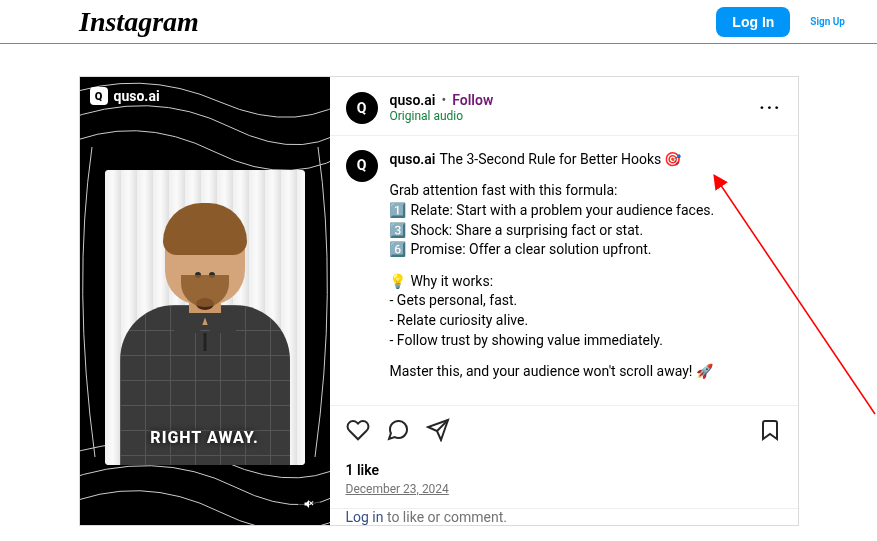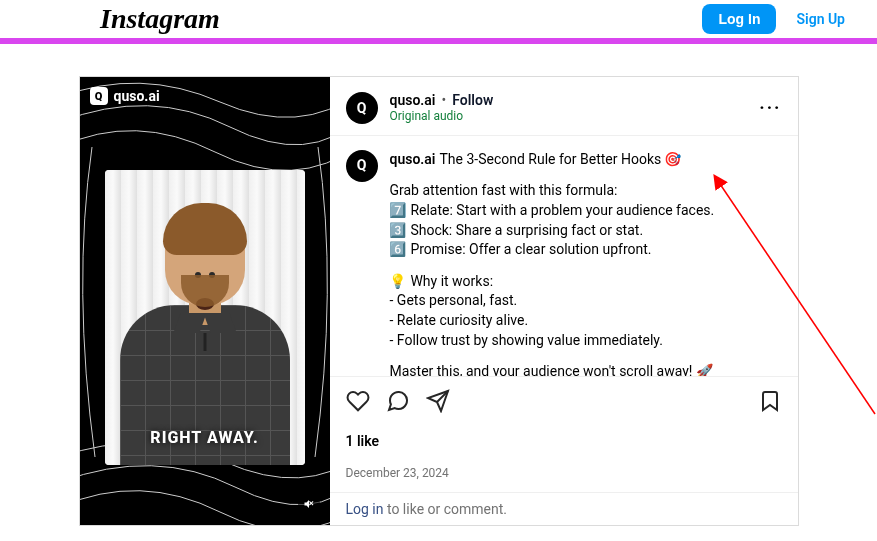--- a/index.html
+++ b/index.html
@@ -1,21 +1,21 @@
 <!DOCTYPE html>
 <html><head>
   <meta charset="utf-8">
   <style>
     * { margin: 0; padding: 0; box-sizing: border-box; }
     body { font-family: -apple-system, BlinkMacSystemFont, "Segoe UI", Roboto, Helvetica, Arial, sans-serif; background: #fff; color: #000; font-size: 14px; }
-    .topbar { height: 44px; border-bottom: 6px solid #d946ef; display: flex; align-items: center; justify-content: space-between; padding: 0 20px 0 100px; }
+    .topbar { height: 44px; border-bottom: 1px solid #d946ef; display: flex; align-items: center; justify-content: space-between; padding: 0 20px 0 79px; }
     .logo { font-family: "Brush Script MT", cursive; font-size: 28px; font-weight: 600; font-style: italic; }
     .auth-buttons { display: flex; gap: 8px; align-items: center; }
     .btn-login { background: #0095f6; color: #fff; border: none; padding: 7px 16px; border-radius: 8px; font-weight: 600; font-size: 14px; cursor: pointer; }
-    .btn-signup { color: #0095f6; font-weight: 600; font-size: 14px; text-decoration: none; padding: 7px 12px; text-align: center; }
+    .btn-signup { color: #0095f6; font-weight: 600; font-size: 10px; text-decoration: none; padding: 7px 12px; text-align: center; }
     .container { display: flex; justify-content: center; padding-top: 32px; position: relative; }
     .post { display: flex; border: 1px solid #dbdbdb; width: 720px; height: 450px; background: #fff; }
     .media { width: 250px; background: #000; position: relative; display: flex; align-items: center; justify-content: center; overflow: hidden; }
     .contour { position: absolute; inset: 0; }
     .quso-badge { position: absolute; top: 10px; left: 10px; display: flex; align-items: center; gap: 6px; color: #fff; font-weight: 700; font-size: 14px; z-index: 3; }
     .quso-badge .q-icon { width: 18px; height: 18px; background: #fff; border-radius: 4px; display: flex; align-items: center; justify-content: center; color: #000; font-weight: 900; font-size: 11px; }
     .video-frame { position: absolute; top: 60px; left: 25px; right: 25px; bottom: 60px; background: #e8e8e8; border-radius: 4px; overflow: hidden; z-index: 2; display: flex; align-items: flex-end; justify-content: center; margin-top: 33px; }
     .wavy-bg { position: absolute; inset: 0; background: repeating-linear-gradient(90deg, #f0f0f0 0px, #fafafa 8px, #e0e0e0 16px); }
     .person { position: absolute; bottom: 0; left: 50%; transform: translateX(-50%); width: 170px; height: 280px; }
     .head { width: 80px; height: 95px; background: #d4a57a; border-radius: 40px 40px 35px 35px; position: absolute; top: 25px; left: 50%; transform: translateX(-50%); }
@@ -33,35 +33,35 @@
     .buttons-line { width: 3px; height: 18px; background: #222; position: absolute; top: 148px; left: 50%; transform: translateX(-50%); }
     .caption-overlay { position: absolute; bottom: 18px; width: 100%; text-align: center; color: #fff; font-weight: 800; font-size: 16px; letter-spacing: 1px; z-index: 3; text-shadow: 0 0 6px rgba(0,0,0,0.9); }
     .mute-icon { position: absolute; bottom: 10px; right: 10px; width: 22px; height: 22px; background: rgba(0,0,0,0.6); border-radius: 50%; display: flex; align-items: center; justify-content: center; color: #fff; font-size: 10px; z-index: 3; }
     .sidebar { flex: 1; display: flex; flex-direction: column; }
     .header-row { display: flex; align-items: center; padding: 14px 16px 10px; gap: 12px; border-bottom: 1px solid #efefef; }
     .avatar { width: 32px; height: 32px; border-radius: 50%; background: #000; display: flex; align-items: center; justify-content: center; color: #fff; font-size: 14px; font-weight: 700; flex-shrink: 0; }
     .header-text { flex: 1; font-size: 14px; line-height: 1.3; }
     .username-line { display: flex; gap: 6px; align-items: center; }
     .username { font-weight: 600; }
     .dot { color: #555; }
-    .follow-link { color: #0f172a; font-weight: 600; cursor: pointer; }
+    .follow-link { color: #701a75; font-weight: 600; cursor: pointer; }
     .subtext { font-size: 12px; color: #15803d; }
     .more-icon { font-size: 18px; font-weight: 700; letter-spacing: 2px; cursor: pointer; }
     .body { flex: 1; overflow-y: auto; padding: 14px 16px; font-size: 14px; line-height: 1.4; }
     .body-row { display: flex; gap: 12px; }
     .body-text { flex: 1; }
     .body-text .username { font-weight: 600; margin-right: 4px; }
     .body-text p { margin-bottom: 12px; }
     .actions { border-top: 1px solid #efefef; padding: 8px 16px 12px; }
     .action-icons { display: flex; justify-content: space-between; align-items: center; padding: 4px 0; }
     .action-left { display: flex; gap: 16px; }
     .action-icons svg { cursor: pointer; }
     .likes { font-weight: 600; font-size: 14px; margin-top: 16px; }
-    .date { font-size: 12px; color: #737373; margin-top: 17px; }
-    .comment-row { border-top: 1px solid #efefef; padding: 8px 16px; font-size: 14px; color: #737373; }
+    .date { font-size: 12px; color: #737373; margin-top: 4px; text-decoration: underline; }
+    .comment-row { border-top: 1px solid #efefef; padding: 0 16px; font-size: 14px; color: #737373; }
     .comment-row .login-link { color: #385185; cursor: pointer; }
     .arrow { position: absolute; left: 700px; top: 120px; pointer-events: none; z-index: 10; }
   </style>
 </head>
 <body>
 
 <div class="topbar">
   <div class="logo">Instagram</div>
   <div class="auth-buttons">
     <button class="btn-login">Log In</button>
@@ -129,21 +129,21 @@
         <div class="more-icon">···</div>
       </div>
 
       <div class="body">
         <div class="body-row">
           <div class="avatar">Q</div>
           <div class="body-text">
             <p><span class="username">quso.ai</span><span>The 3-Second Rule for Better Hooks 🎯</span></p>
             <p>
               <span>Grab attention fast with this formula:</span><br>
-              <span>7️⃣ Relate: Start with a problem your audience faces.</span><br>
+              <span>1️⃣ Relate: Start with a problem your audience faces.</span><br>
               <span>3️⃣ Shock: Share a surprising fact or stat.</span><br>
               <span>6️⃣ Promise: Offer a clear solution upfront.</span>
             </p>
             <p>
               <span>💡 Why it works:</span><br>
               <span>- Gets personal, fast.</span><br>
               <span>- Relate curiosity alive.</span><br>
               <span>- Follow trust by showing value immediately.</span>
             </p>
             <p>Master this, and your audience won't scroll away! 🚀</p>

